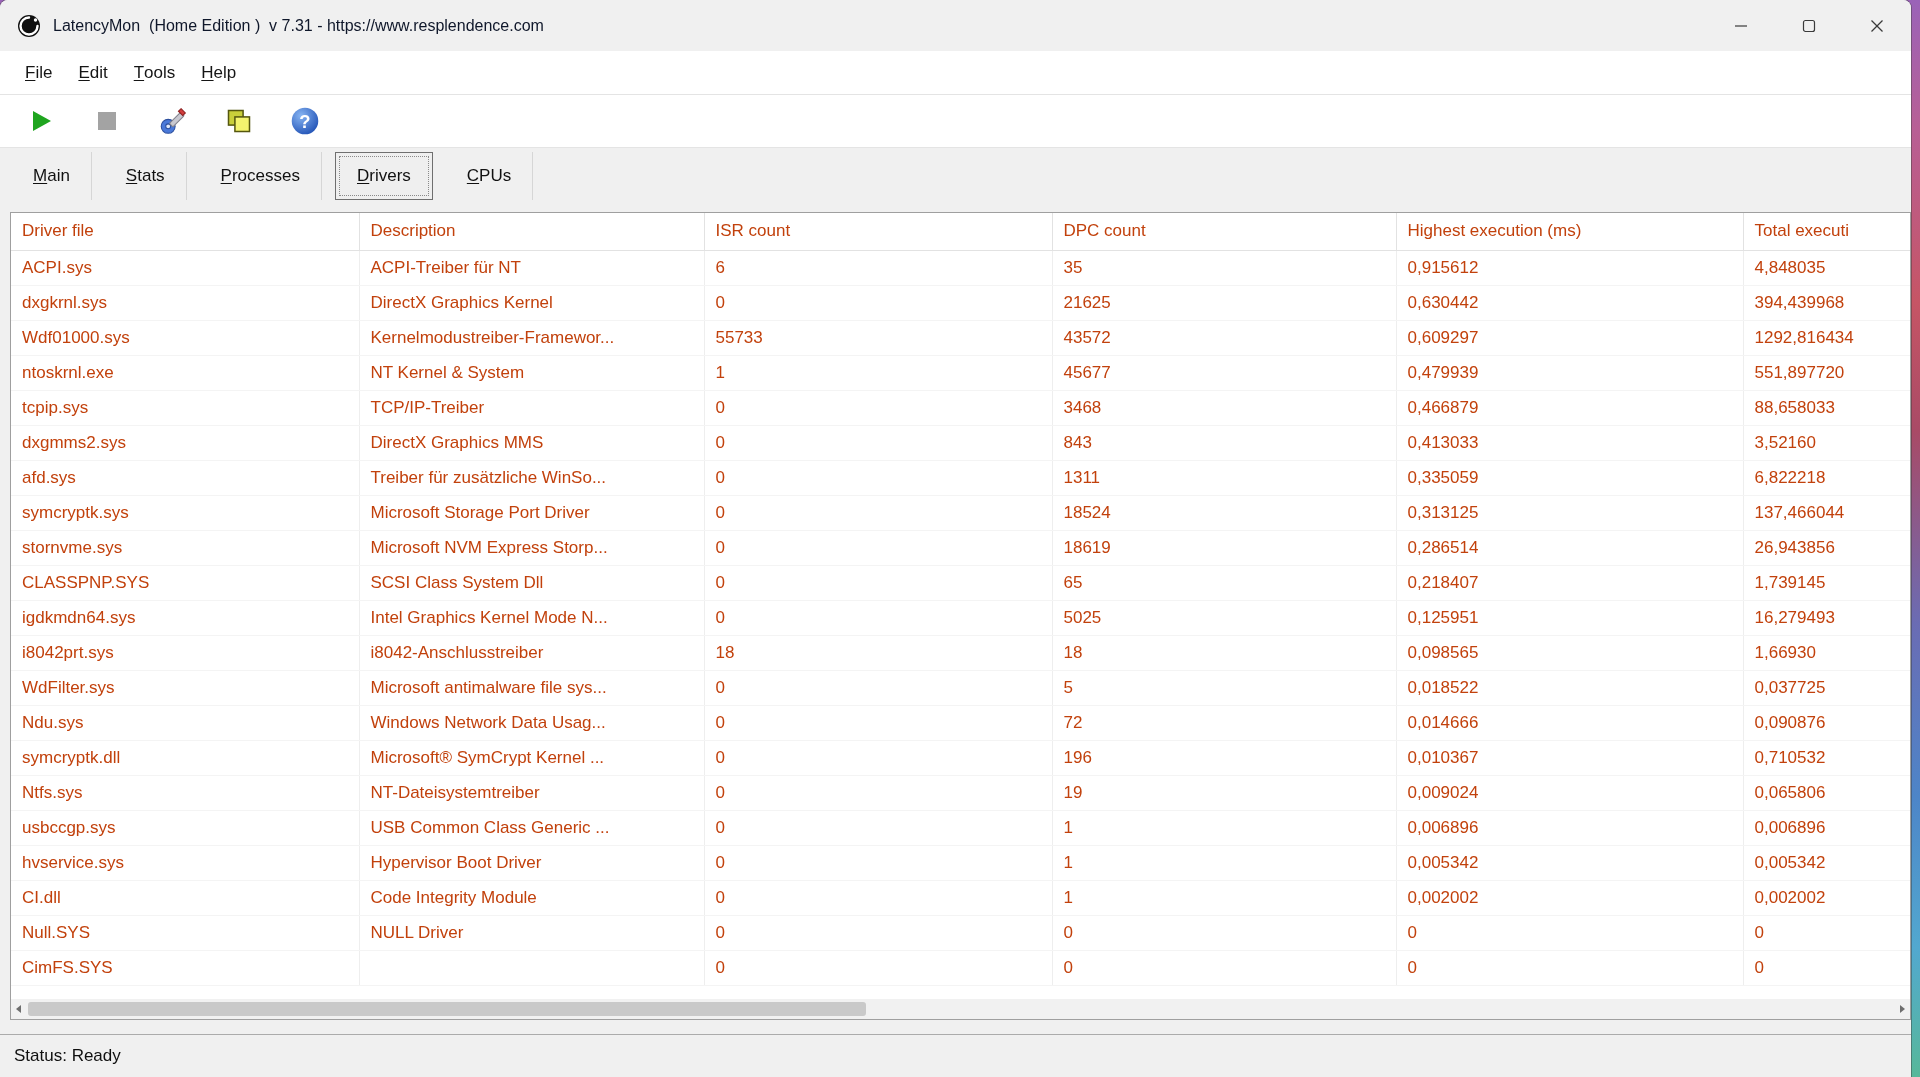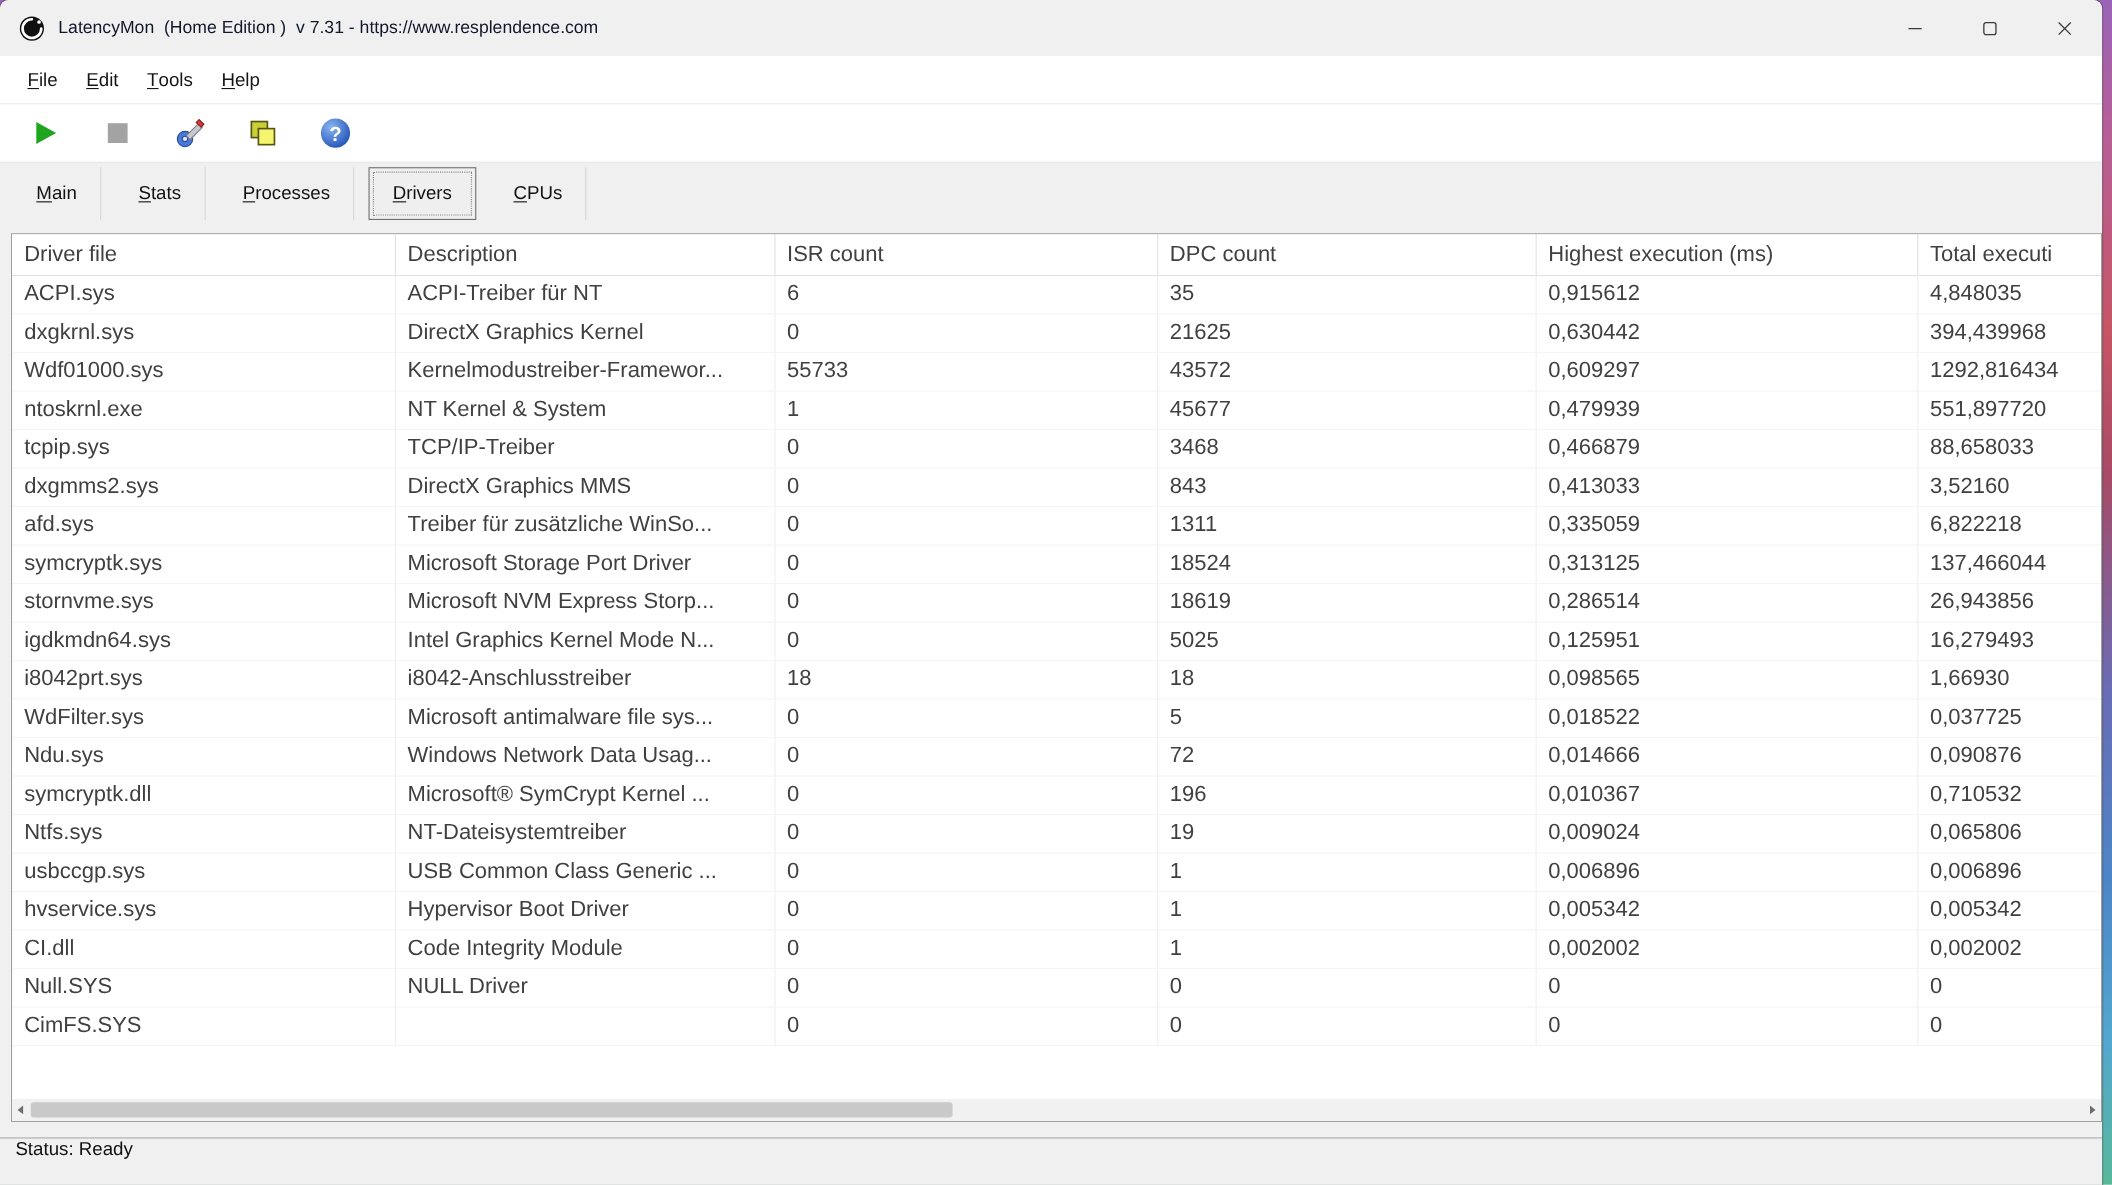--- a/index.html
+++ b/index.html
@@ -29,35 +29,35 @@
   
   .tabbar{position:absolute;top:148px;left:0;right:0;height:64px;background:#f0f0f0;
     display:flex;align-items:flex-start;padding:4px 0 0 12px}
   .tab{height:48px;display:flex;align-items:center;padding:0 21px;font-size:17px;color:#111;
     border-right:1px solid #d6d6d6;margin-right:13px;position:relative;background:transparent}
   .tab.active{border:1px solid #6f6f6f;background:#efefef}
   .tab.active::after{content:"";position:absolute;inset:3px;border:1px dotted #8a8a8a;pointer-events:none}
   
   .panel{position:absolute;top:212px;left:10px;width:1901px;height:808px;background:#fff;border:1px solid #9f9f9f}
   .tablewrap{position:absolute;left:0;top:0;right:0;bottom:20px;overflow:hidden}
-  table{border-collapse:collapse;table-layout:fixed;width:1899px;font-size:20px;color:#404040}
+  table{border-collapse:collapse;table-layout:fixed;width:1899px;font-size:17px;color:#c2410c}
   th{font-weight:400;text-align:left;height:37px;padding:0 8px 0 11px;
     border-right:1px solid #e2e2e2;border-bottom:1px solid #e2e2e2;white-space:nowrap;overflow:hidden;background:#fff}
   td{height:35px;padding:0 8px 0 11px;border-right:1px solid #eeeeee;border-bottom:1px solid #f4f4f4;
     white-space:nowrap;overflow:hidden}
   th:last-child,td:last-child{border-right:none}
   
   .hscroll{position:absolute;left:0;right:0;bottom:0;height:20px;background:#f1f1f1}
   .hthumb{position:absolute;left:17px;top:3px;width:838px;height:14px;background:#c9c9c9;border-radius:3px}
   .harrow{position:absolute;top:6px;width:0;height:0;border-top:4px solid transparent;border-bottom:4px solid transparent}
   .harrow.left{left:5px;border-right:5px solid #6e6e6e}
   .harrow.right{right:5px;border-left:5px solid #6e6e6e}
   
   .statusbar{position:absolute;left:0;right:0;bottom:0;height:43px;background:#f0f0f0;
-    border-top:1px solid #ababab;display:flex;padding-left:14px;font-size:17px;color:#101010}
+    border-top:1px solid #ababab;display:flex;align-items:center;padding-left:14px;font-size:17px;color:#101010}
 </style>
 </head>
 <body>
 
 <div class="window">
 
   <div class="titlebar">
     <span class="app-icon">
       <svg width="26" height="26" viewBox="0 0 26 26">
         <circle cx="13" cy="13" r="11" fill="#101010"></circle>
@@ -279,20 +279,28 @@
 
             <tr>
               <td>stornvme.sys</td>
               <td>Microsoft NVM Express Storp...</td>
               <td>0</td>
               <td>18619</td>
               <td>0,286514</td>
               <td>26,943856</td>
             </tr>
 
+            <tr>
+              <td>CLASSPNP.SYS</td>
+              <td>SCSI Class System Dll</td>
+              <td>0</td>
+              <td>65</td>
+              <td>0,218407</td>
+              <td>1,739145</td>
+            </tr>
 
 
             <tr>
               <td>igdkmdn64.sys</td>
               <td>Intel Graphics Kernel Mode N...</td>
               <td>0</td>
               <td>5025</td>
               <td>0,125951</td>
               <td>16,279493</td>
             </tr>

